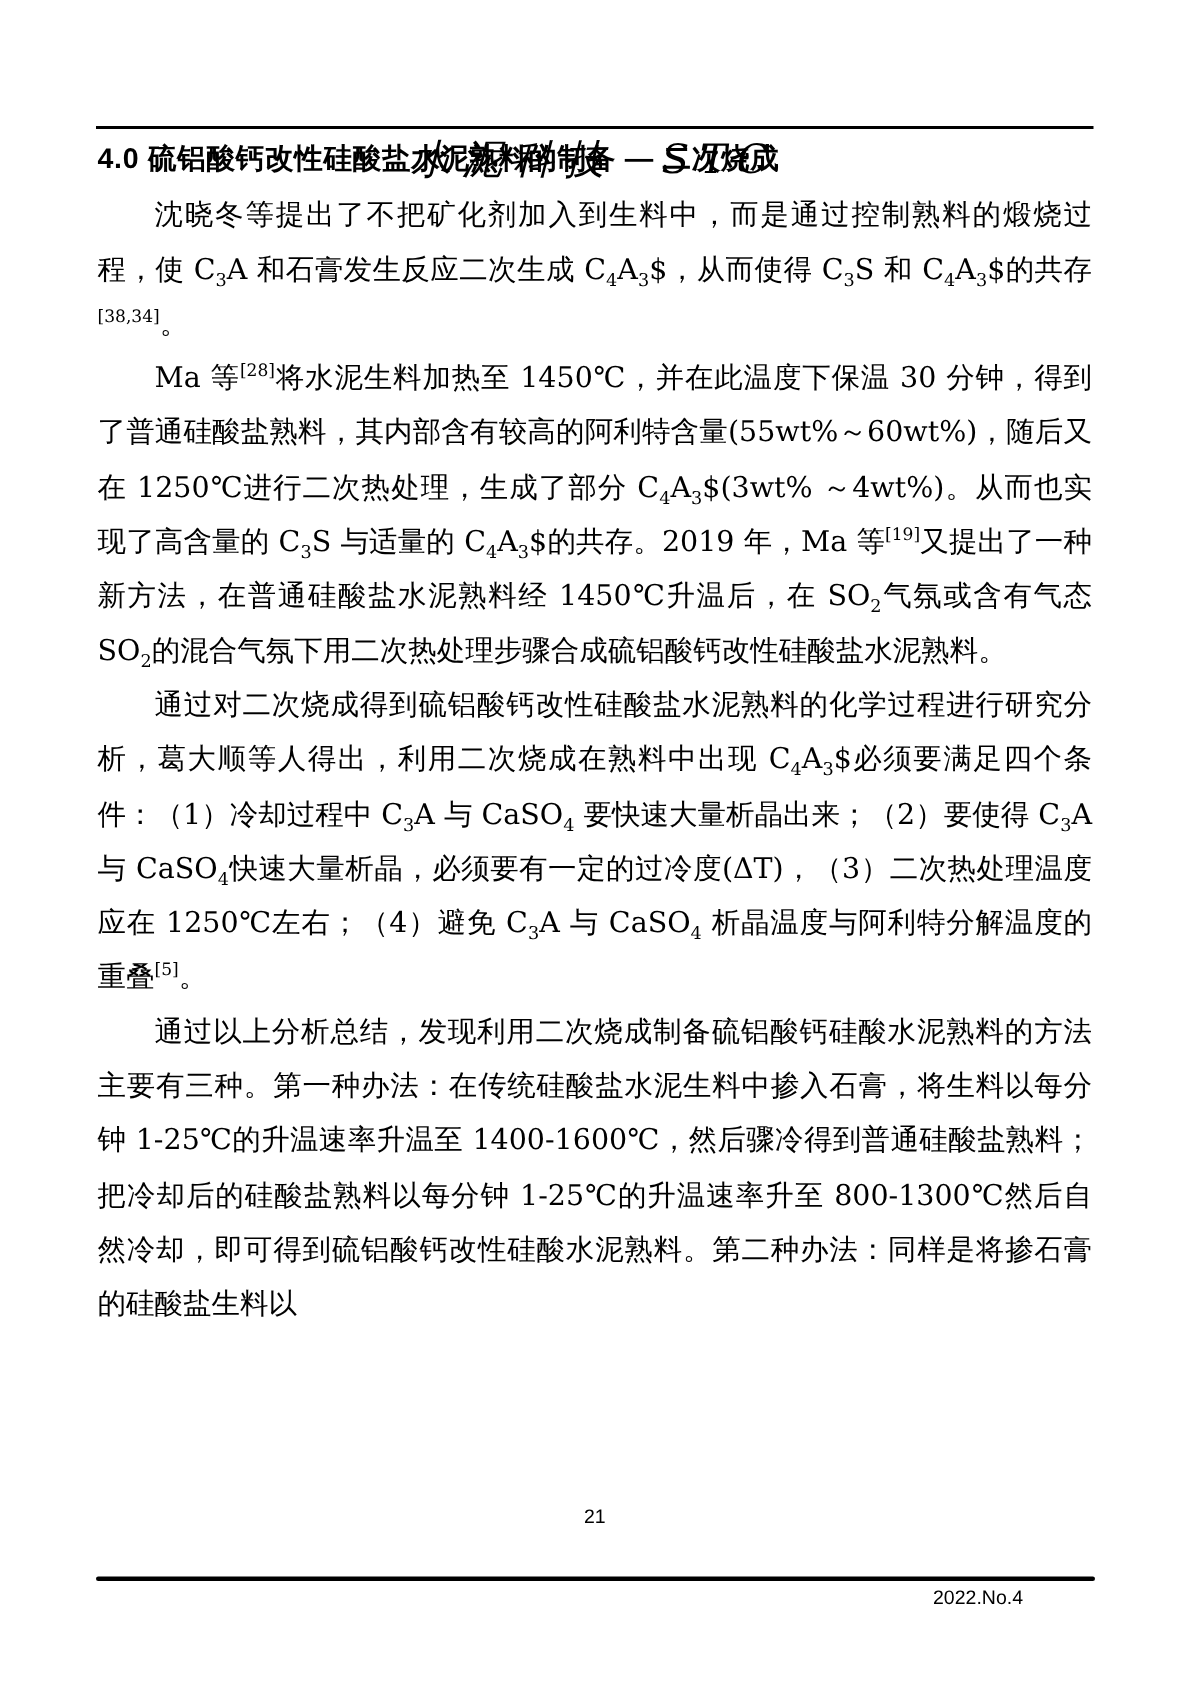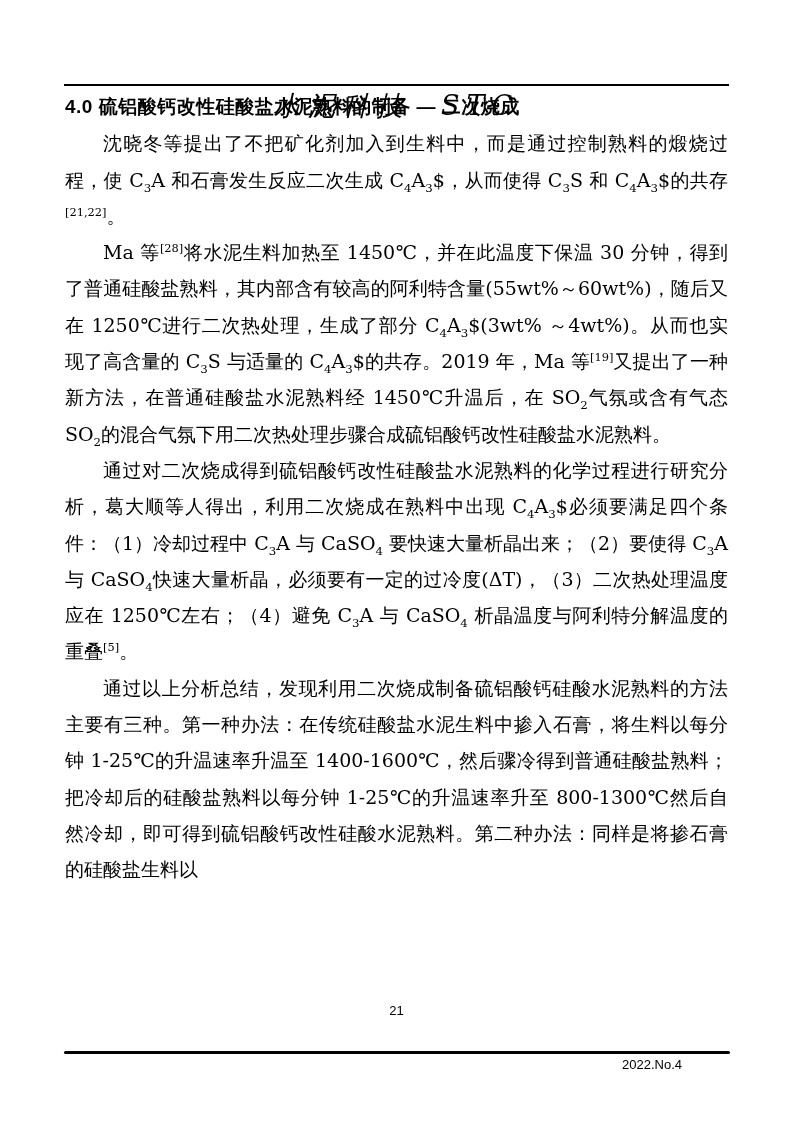--- a/index.html
+++ b/index.html
@@ -107,21 +107,21 @@
 
   <div class="journal-header">
     <span class="journal-title">水泥科技  STC</span>
   </div>
 
   <div class="header-rule"></div>
 
   <div class="doc-body">
 
       <p class="para heading">4.0 硫铝酸钙改性硅酸盐水泥熟料的制备 — 二次烧成</p>
-      <p class="para indent">沈晓冬等提出了不把矿化剂加入到生料中，而是通过控制熟料的煅烧过程，使 C<sub>3</sub>A 和石膏发生反应二次生成 C<sub>4</sub>A<sub>3</sub>$，从而使得 C<sub>3</sub>S 和 C<sub>4</sub>A<sub>3</sub>$的共存<sup>[21,22]</sup>。</p>
+      <p class="para indent">沈晓冬等提出了不把矿化剂加入到生料中，而是通过控制熟料的煅烧过程，使 C<sub>3</sub>A 和石膏发生反应二次生成 C<sub>4</sub>A<sub>3</sub>$，从而使得 C<sub>3</sub>S 和 C<sub>4</sub>A<sub>3</sub>$的共存<sup>[38,34]</sup>。</p>
       <p class="para indent">Ma 等<sup>[28]</sup>将水泥生料加热至 1450℃，并在此温度下保温 30 分钟，得到了普通硅酸盐熟料，其内部含有较高的阿利特含量(55wt%～60wt%)，随后又在 1250℃进行二次热处理，生成了部分 C<sub>4</sub>A<sub>3</sub>$(3wt% ～4wt%)。从而也实现了高含量的 C<sub>3</sub>S 与适量的 C<sub>4</sub>A<sub>3</sub>$的共存。2019 年，Ma 等<sup>[19]</sup>又提出了一种新方法，在普通硅酸盐水泥熟料经 1450℃升温后，在 SO<sub>2</sub>气氛或含有气态 SO<sub>2</sub>的混合气氛下用二次热处理步骤合成硫铝酸钙改性硅酸盐水泥熟料。</p>
       <p class="para indent">通过对二次烧成得到硫铝酸钙改性硅酸盐水泥熟料的化学过程进行研究分析，葛大顺等人得出，利用二次烧成在熟料中出现 C<sub>4</sub>A<sub>3</sub>$必须要满足四个条件：（1）冷却过程中 C<sub>3</sub>A 与 CaSO<sub>4</sub> 要快速大量析晶出来；（2）要使得 C<sub>3</sub>A 与 CaSO<sub>4</sub>快速大量析晶，必须要有一定的过冷度(ΔT)，（3）二次热处理温度应在 1250℃左右；（4）避免 C<sub>3</sub>A 与 CaSO<sub>4</sub> 析晶温度与阿利特分解温度的重叠<sup>[5]</sup>。</p>
       <p class="para indent">通过以上分析总结，发现利用二次烧成制备硫铝酸钙硅酸水泥熟料的方法主要有三种。第一种办法：在传统硅酸盐水泥生料中掺入石膏，将生料以每分钟 1-25℃的升温速率升温至 1400-1600℃，然后骤冷得到普通硅酸盐熟料；把冷却后的硅酸盐熟料以每分钟 1-25℃的升温速率升至 800-1300℃然后自然冷却，即可得到硫铝酸钙改性硅酸水泥熟料。第二种办法：同样是将掺石膏的硅酸盐生料以</p>
     </div>
 
   <div class="footer-rule"></div>
 
   <div class="footer-page-number">21</div>
 
   <div class="footer-issue">2022.No.4</div>

